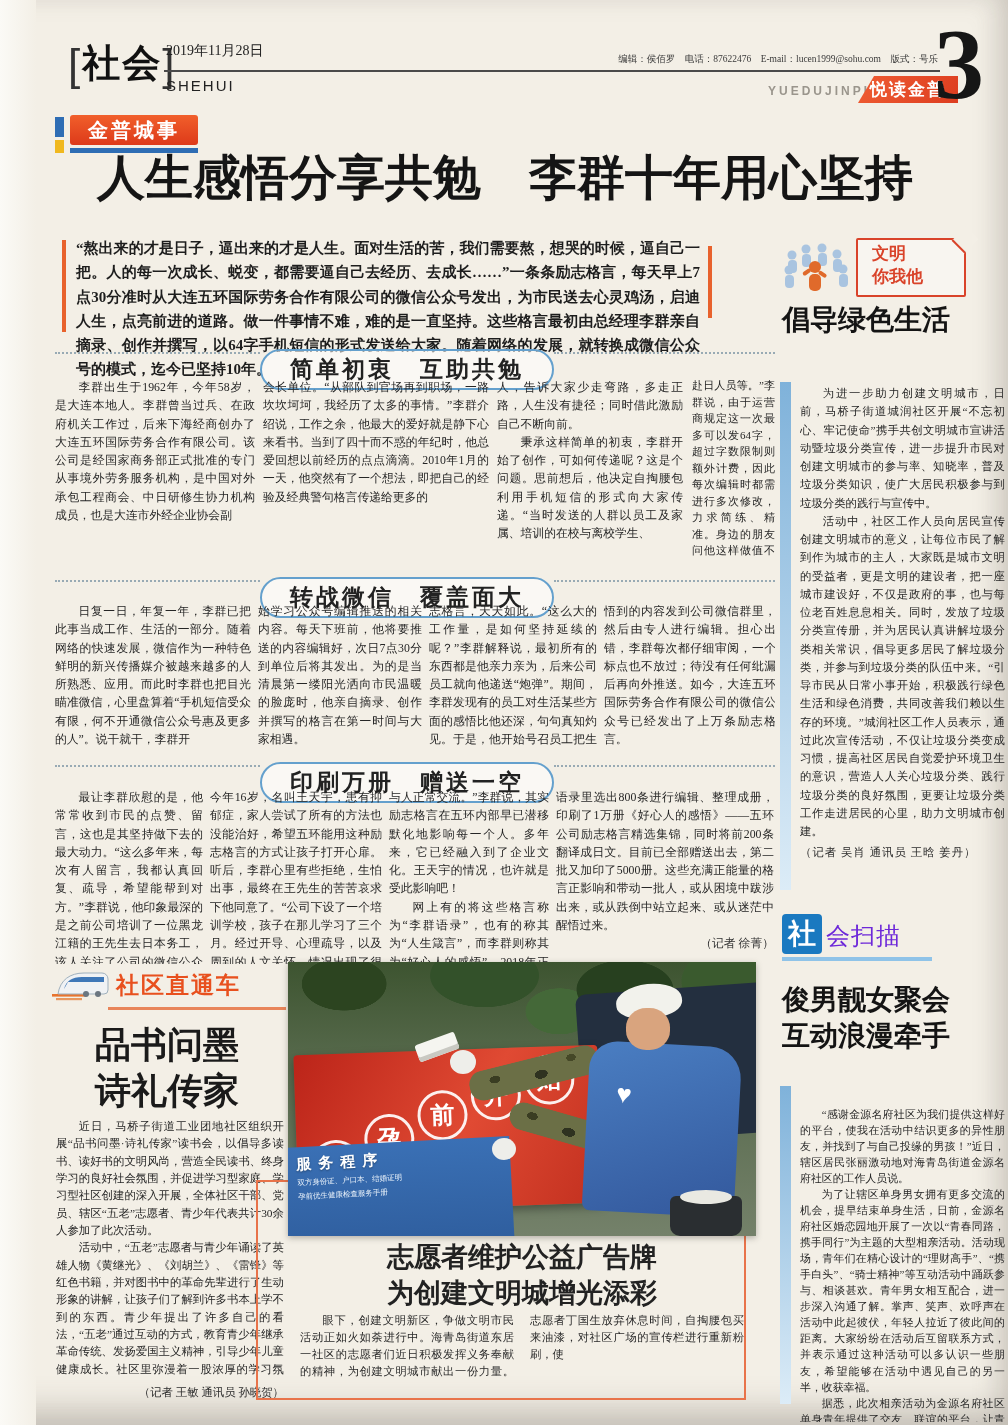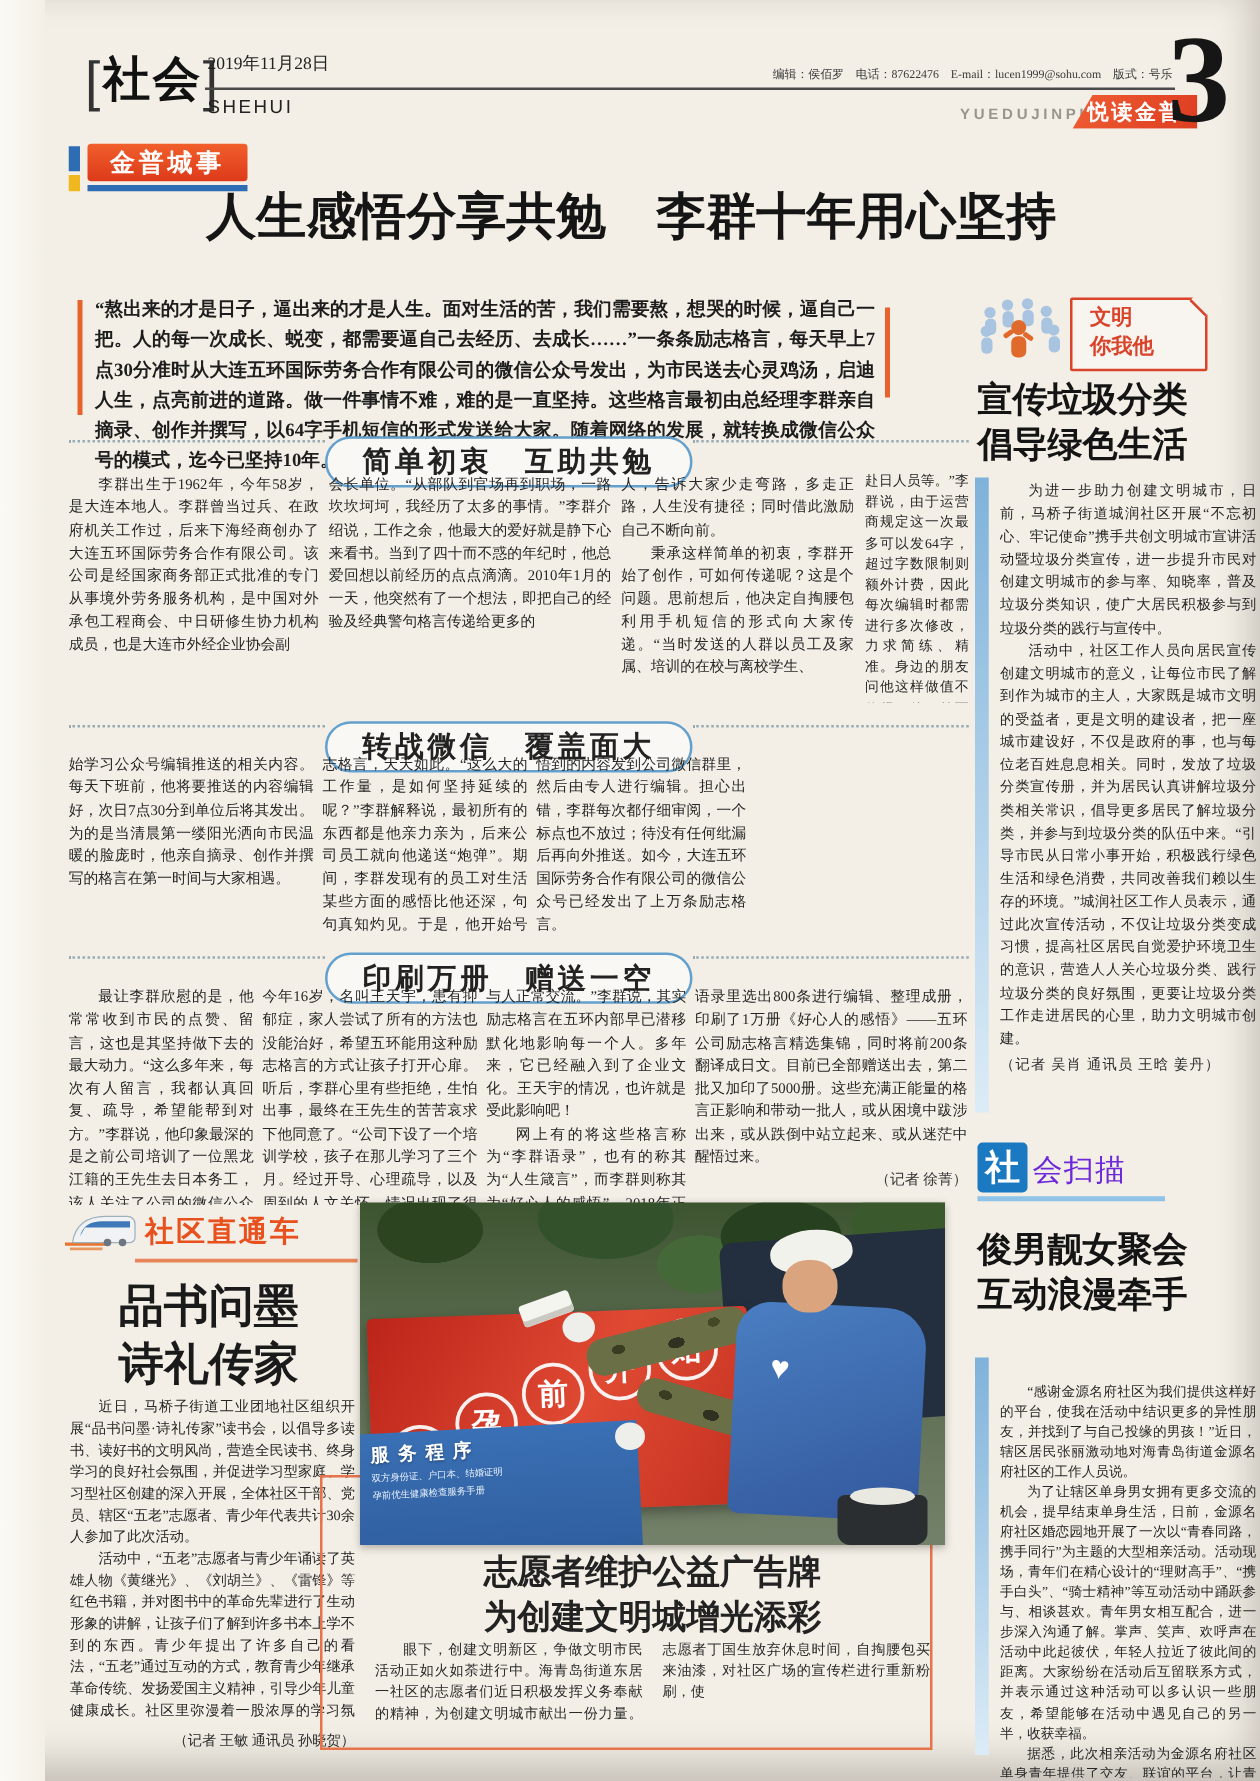--- a/index.html
+++ b/index.html
@@ -27,21 +27,21 @@
   .banner-accent{position:absolute;left:55px;top:117px;width:9px;height:36px;}
   .banner-accent .a1{width:9px;height:20px;background:#2e6db4;}
   .banner-accent .a2{width:9px;height:13px;background:#f0b81e;margin-top:3px;}
   .banner-box{position:absolute;left:70px;top:115px;width:128px;height:30px;border-radius:3px;
               background:linear-gradient(180deg,#f15f2b,#dd3a1a);color:#fff;font-weight:bold;font-size:20px;
               letter-spacing:3px;display:flex;align-items:center;justify-content:center;}
   .banner-strip{position:absolute;left:70px;top:148px;width:128px;height:5px;background:#2e6db4;}
 
   
   .headline{position:absolute;left:50px;top:148px;width:910px;text-align:center;font-weight:900;
-            font-size:40px;color:#151515;letter-spacing:0px;line-height:1.25;white-space:nowrap;}
+            font-size:48px;color:#151515;letter-spacing:0px;line-height:1.25;white-space:nowrap;}
   .lead-bar-l{position:absolute;left:62px;top:240px;width:4px;height:92px;background:#e8622d;}
   .lead-bar-r{position:absolute;left:708px;top:246px;width:4px;height:72px;background:#e8622d;}
   .lead{position:absolute;left:76px;top:236px;width:624px;font-weight:bold;font-size:15px;line-height:1.62;
         text-align:justify;color:#1d1d1d;}
 
   
   .pill-row{position:absolute;left:55px;width:720px;height:38px;display:flex;align-items:center;}
   .pill-row .dot{border-top:2px dotted #98aab4;height:0;}
   .pill-row .dl{width:205px;} .pill-row .dr{flex:1;}
   .pill{border:2.5px solid #64a0cd;border-radius:22px;padding:3px 28px;background:rgba(255,255,255,.55);
@@ -53,21 +53,21 @@
   .btxt p{margin:0;}
   .btxt p.ind{text-indent:2em;}
   .row{position:absolute;display:grid;overflow:hidden;}
   .rowA{left:55px;top:378px;width:628px;height:182px;grid-template-columns:200px 226px 186px;column-gap:8px;}
   .rowB{left:55px;top:602px;width:720px;height:144px;grid-template-columns:196px 164px 168px:172px;grid-template-columns:196px 164px 168px 172px;column-gap:7px;}
   .rowC{left:55px;top:788px;width:720px;height:176px;grid-template-columns:148px 172px 160px 218px;column-gap:7px;}
   .sidecolA{position:absolute;left:692px;top:366px;width:83px;height:196px;overflow:hidden;font-size:11px;line-height:1.5;text-align:justify;color:#262626;}
   .byline{text-align:right;color:#333;margin-top:2px;}
 
   
-  .rail-badge1{position:absolute;left:782px;top:238px;display:flex;align-items:flex-start;gap:8px;}
+  .rail-badge1{position:absolute;left:782px;top:238px;display:flex;align-items:flex-end;gap:8px;}
   .wmtag{position:relative;width:92px;height:52px;border:2px solid #d9432a;border-radius:2px;
          color:#d9432a;font-weight:bold;font-size:17px;line-height:1.35;padding:3px 0 0 14px;background:rgba(255,255,255,.4);}
   .wmtag .cut{position:absolute;right:-10px;top:-10px;width:18px;height:18px;background:#f3efe6;
               border-bottom:2px solid #d9432a;transform:rotate(45deg);}
   .rail-head1{position:absolute;left:782px;top:302px;font-weight:900;font-size:28px;line-height:1.28;color:#141414;}
   .railbar{position:absolute;width:11px;background:linear-gradient(180deg,#7fb2da,#dcecf7);}
   .rb1{left:780px;top:382px;height:508px;}
   .rb2{left:780px;top:1086px;height:318px;}
   .rail-body{position:absolute;left:800px;width:205px;overflow:hidden;font-size:11.4px;line-height:1.6;text-align:justify;color:#262626;}
   .rail-body p{margin:0;text-indent:2em;}
@@ -189,20 +189,23 @@
       </div>
   </div>
 
   <div class="pill-row pr2">
     <span class="dot dl"></span>
     <span class="pill">转战微信　覆盖面大</span>
     <span class="dot dr"></span>
   </div>
   <div class="row rowB btxt">
     <div>
+        <p class="ind">日复一日，年复一年，李群已把此事当成工作、生活的一部分。随着网络的快速发展，微信作为一种特色鲜明的新兴传播媒介被越来越多的人所熟悉、应用。而此时李群也把目光瞄准微信，心里盘算着“手机短信受众有限，何不开通微信公众号惠及更多的人”。说干就干，李群开</p>
+      </div>
+    <div>
         <p>始学习公众号编辑推送的相关内容。每天下班前，他将要推送的内容编辑好，次日7点30分到单位后将其发出。为的是当清晨第一缕阳光洒向市民温暖的脸庞时，他亲自摘录、创作并撰写的格言在第一时间与大家相遇。</p>
       </div>
     <div>
         <p>志格言，天天如此。“这么大的工作量，是如何坚持延续的呢？”李群解释说，最初所有的东西都是他亲力亲为，后来公司员工就向他递送“炮弹”。期间，李群发现有的员工对生活某些方面的感悟比他还深，句句真知灼见。于是，他开始号召员工把生活中、工作中学到、看到、</p>
       </div>
     <div>
         <p>悟到的内容发到公司微信群里，然后由专人进行编辑。担心出错，李群每次都仔细审阅，一个标点也不放过；待没有任何纰漏后再向外推送。如今，大连五环国际劳务合作有限公司的微信公众号已经发出了上万条励志格言。</p>
       </div>
   </div>
 
@@ -251,21 +254,20 @@
         <rect x="38" y="27" width="9" height="4" rx="2" transform="rotate(35 38 27)"></rect>
       </g>
     </svg>
     <div class="wmtag hei">
       <div class="cut"></div>
       <div>文明</div>
       <div>你我他</div>
     </div>
   </div>
   <div class="rail-head1 hei">
-    <div>宣传垃圾分类</div>
     <div>倡导绿色生活</div>
   </div>
   <div class="railbar rb1"></div>
   <div class="rail-body rbody1">
     <p>为进一步助力创建文明城市，日前，马桥子街道城润社区开展“不忘初心、牢记使命”携手共创文明城市宣讲活动暨垃圾分类宣传，进一步提升市民对创建文明城市的参与率、知晓率，普及垃圾分类知识，使广大居民积极参与到垃圾分类的践行与宣传中。</p>
     <p>活动中，社区工作人员向居民宣传创建文明城市的意义，让每位市民了解到作为城市的主人，大家既是城市文明的受益者，更是文明的建设者，把一座城市建设好，不仅是政府的事，也与每位老百姓息息相关。同时，发放了垃圾分类宣传册，并为居民认真讲解垃圾分类相关常识，倡导更多居民了解垃圾分类，并参与到垃圾分类的队伍中来。“引导市民从日常小事开始，积极践行绿色生活和绿色消费，共同改善我们赖以生存的环境。”城润社区工作人员表示，通过此次宣传活动，不仅让垃圾分类变成习惯，提高社区居民自觉爱护环境卫生的意识，营造人人关心垃圾分类、践行垃圾分类的良好氛围，更要让垃圾分类工作走进居民的心里，助力文明城市创建。</p>
     <p class="rail-byline">（记者 吴肖 通讯员 王晗 姜丹）</p>
   </div>
 
   <div class="scan-badge hei">

